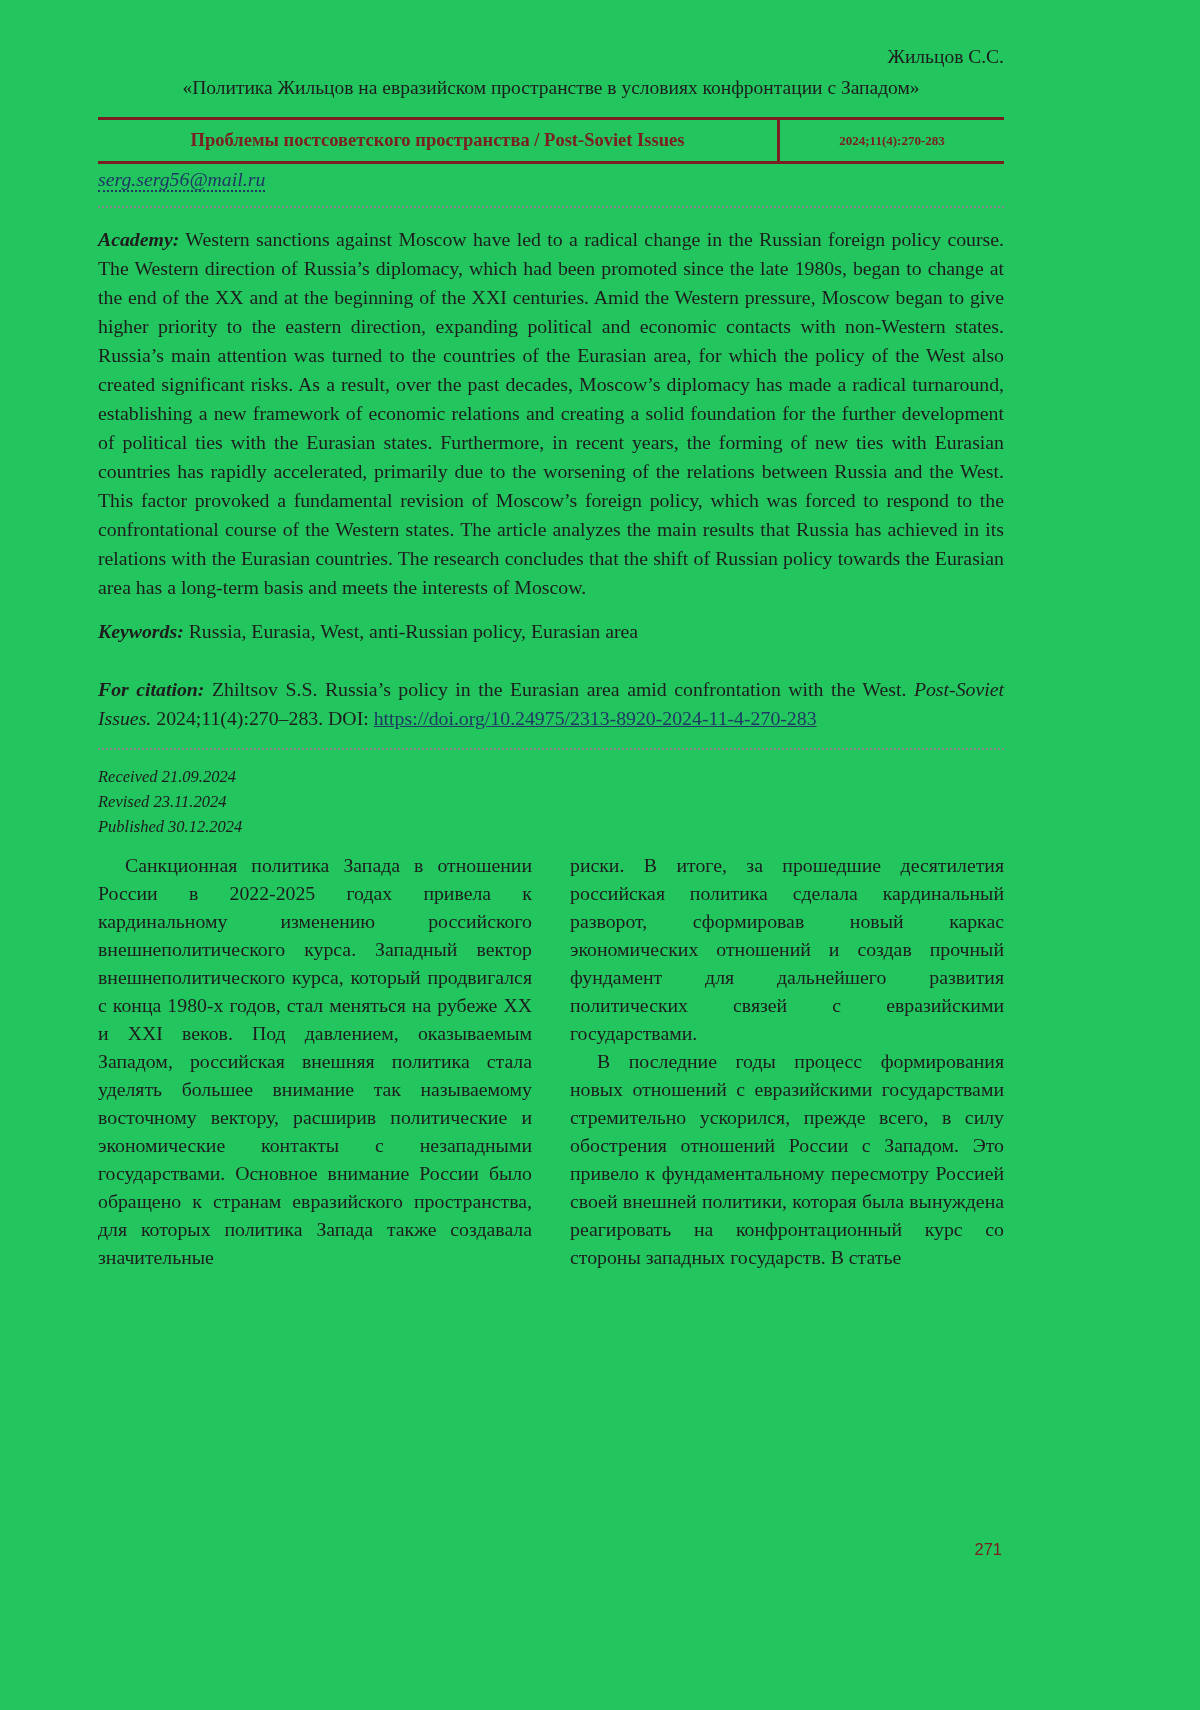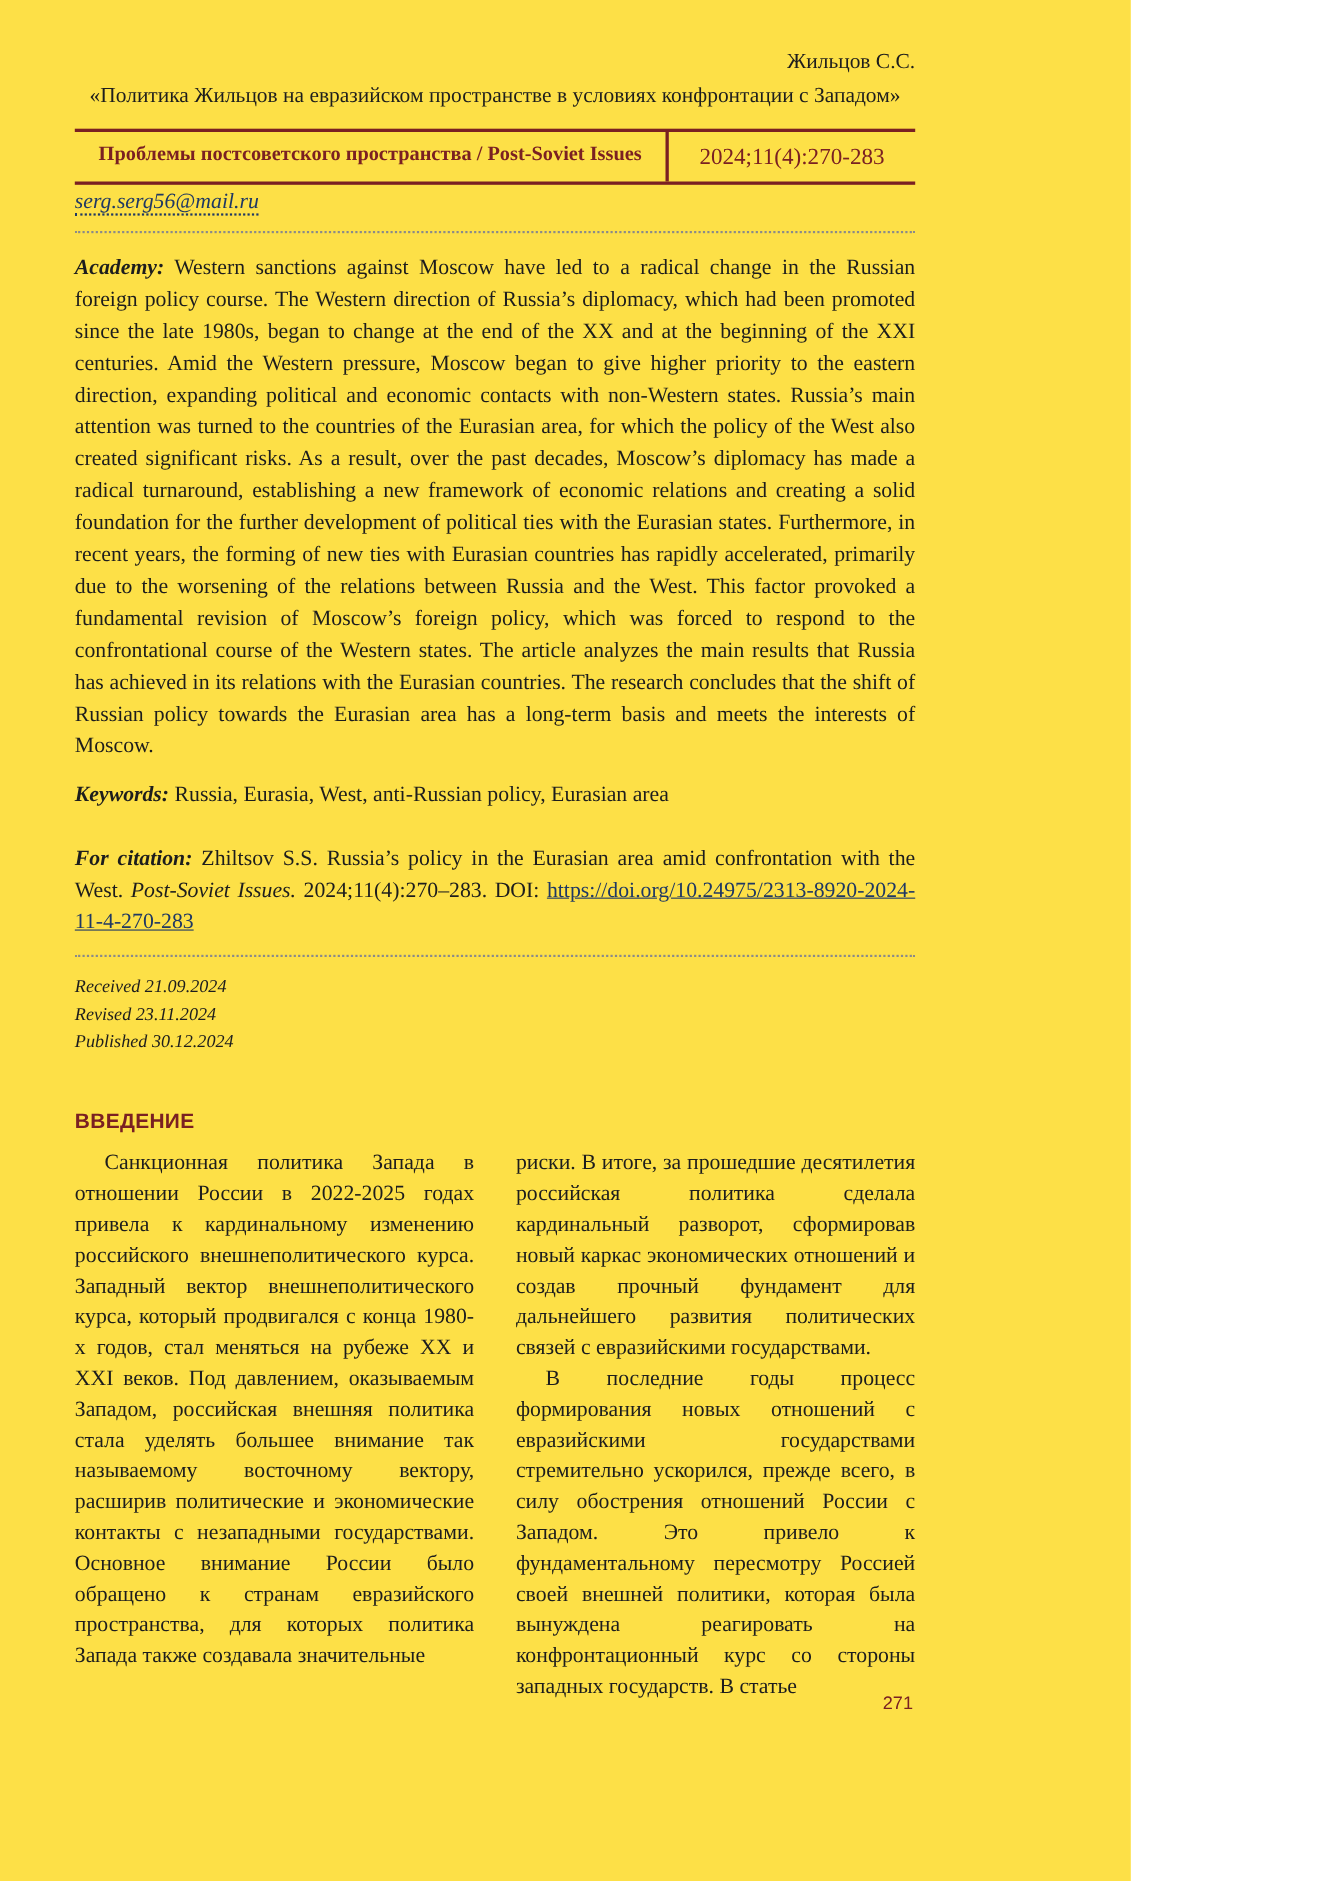--- a/index.html
+++ b/index.html
@@ -3,25 +3,25 @@
 <meta charset="utf-8">
 <style>
   html, body { margin: 0; padding: 0; background: #ffffff; }
   :root {
     --accent: #7a2022;
     --link: #1f3864;
     --text: #1d1d1d;
   }
   .page {
     position: relative;
-    width: 1028px;
+    width: 1200px;
     height: 1710px;
     box-sizing: border-box;
-    padding: 46px 196px 0 68px;
-    background: #fde047;
+    padding: 46px 196px 0 98px;
+    background: #22c55e;
     font-family: "Liberation Serif", serif;
     color: var(--text);
   }
   .author-line { text-align: right; font-size: 19.5px; }
   .title-line { text-align: center; font-size: 19.5px; margin-top: 9px; }
   .journal-bar {
     margin-top: 18px;
     border-top: 3px solid var(--accent);
     border-bottom: 3px solid var(--accent);
     display: flex;
@@ -34,23 +34,23 @@
     color: var(--accent);
     font-size: 18.5px;
     padding: 10px 8px;
   }
   .jb-divider { width: 3px; background: var(--accent); }
   .jb-issue {
     width: 224px;
     display: flex;
     align-items: center;
     justify-content: center;
-    font-weight: normal;
+    font-weight: bold;
     color: var(--accent);
-    font-size: 21px;
+    font-size: 13px;
     padding: 10px 4px;
     box-sizing: border-box;
   }
   .affiliation { text-align: center; font-style: italic; font-size: 19.8px; margin-top: 22px; }
   .email-line { text-align: left; margin-top: 4px; }
   .email {
     font-style: italic;
     font-size: 19.8px;
     color: var(--link);
     text-decoration: none;
@@ -128,21 +128,20 @@
   </p>
 
   <div class="dotted-sep"></div>
 
   <div class="dates">
     <div>Received 21.09.2024</div>
     <div>Revised 23.11.2024</div>
     <div>Published 30.12.2024</div>
   </div>
 
-  <h2 class="section-heading">ВВЕДЕНИЕ</h2>
 
   <div class="columns">
     <div class="col">
       <p class="indent">Санкционная политика Запада в отношении России в 2022-2025 годах привела к кардинальному изменению российского внешнеполитического курса. Западный вектор внешнеполитического курса, который продвигался с конца 1980-х годов, стал меняться на рубеже XX и XXI веков. Под давлением, оказываемым Западом, российская внешняя политика стала уделять большее внимание так называемому восточному вектору, расширив политические и экономические контакты с незападными государствами. Основное внимание России было обращено к странам евразийского пространства, для которых политика Запада также создавала значительные</p>
     </div>
     <div class="col">
       <p>риски. В итоге, за прошедшие десятилетия российская политика сделала кардинальный разворот, сформировав новый каркас экономических отношений и создав прочный фундамент для дальнейшего развития политических связей с евразийскими государствами.</p>
       <p class="indent">В последние годы процесс формирования новых отношений с евразийскими государствами стремительно ускорился, прежде всего, в силу обострения отношений России с Западом. Это привело к фундаментальному пересмотру Россией своей внешней политики, которая была вынуждена реагировать на конфронтационный курс со стороны западных государств. В статье</p>
     </div>
   </div>

